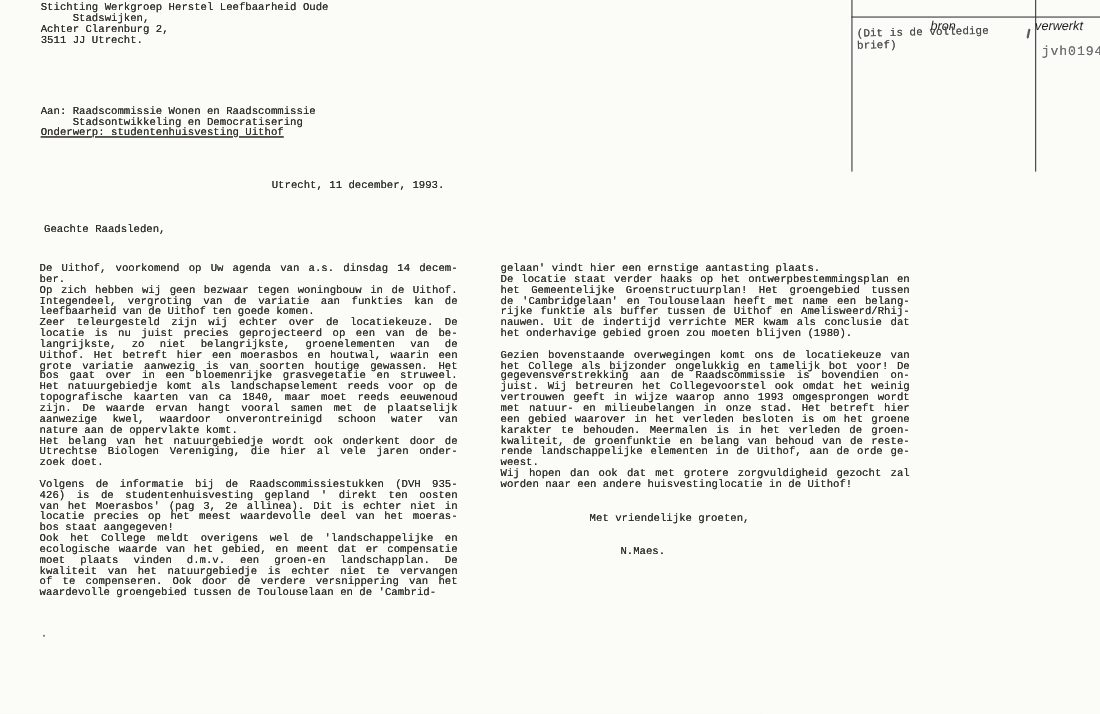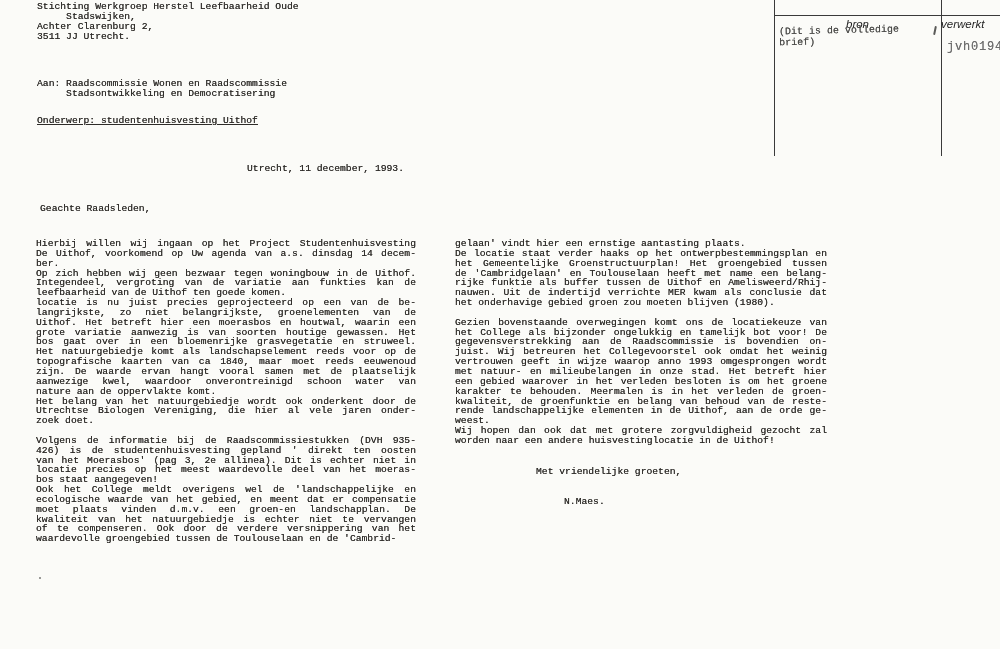--- a/index.html
+++ b/index.html
@@ -25,21 +25,21 @@
   .tline{
     font-size:9.7px;line-height:9.85px;
     text-align:justify;text-align-last:justify;
     text-shadow:0 0 .35px rgba(46,44,41,.85);
     white-space:normal;
   }
   .tline.last{text-align-last:left;}
   .blank-line{height:9.85px;}
   
   .letterhead{position:absolute;left:37px;top:2px;}
-  .addressee{position:absolute;left:37px;top:79px;}
+  .addressee{position:absolute;left:37px;top:97px;}
   .subject{position:absolute;left:37px;top:116px;white-space:pre;text-decoration:underline;}
   .dateline{position:absolute;left:247px;top:164px;}
   .salutation{position:absolute;left:40px;top:204px;}
   .valediction{position:absolute;left:536px;top:467px;}
   .signature{position:absolute;left:564px;top:497px;}
   
   .ft-vline{position:absolute;top:0;width:0;height:156px;border-left:1.4px solid #3a3a3a;}
   .ft-v1{left:774px;}
   .ft-v2{left:941px;}
   .ft-hline{position:absolute;left:774px;top:15px;width:226px;height:0;border-top:1.4px solid #3a3a3a;}
@@ -98,26 +98,26 @@
       <div class="pre-line">     Stadsontwikkeling en Democratisering</div>
     </div>
 
   <div class="subject mono">Onderwerp: studentenhuisvesting Uithof</div>
 
   <div class="dateline mono">Utrecht, 11 december, 1993.</div>
 
   <div class="salutation mono">Geachte Raadsleden,</div>
 
   <div class="body-col col-left">
-      <div class="tline">Hierbij willen wij ingaan op het Project Studentenhuisvesting</div>
       <div class="tline">De Uithof, voorkomend op Uw agenda van a.s. dinsdag 14 decem-</div>
       <div class="tline last">ber.</div>
       <div class="tline">Op zich hebben wij geen bezwaar tegen woningbouw in de Uithof.</div>
       <div class="tline">Integendeel, vergroting van de variatie aan funkties kan de</div>
       <div class="tline last">leefbaarheid van de Uithof ten goede komen.</div>
+      <div class="tline">Zeer teleurgesteld zijn wij echter over de locatiekeuze. De</div>
       <div class="tline">locatie is nu juist precies geprojecteerd op een van de be-</div>
       <div class="tline">langrijkste, zo niet belangrijkste, groenelementen van de</div>
       <div class="tline">Uithof. Het betreft hier een moerasbos en houtwal, waarin een</div>
       <div class="tline">grote variatie aanwezig is van soorten houtige gewassen. Het</div>
       <div class="tline">bos gaat over in een bloemenrijke grasvegetatie en struweel.</div>
       <div class="tline">Het natuurgebiedje komt als landschapselement reeds voor op de</div>
       <div class="tline">topografische kaarten van ca 1840, maar moet reeds eeuwenoud</div>
       <div class="tline">zijn. De waarde ervan hangt vooral samen met de plaatselijk</div>
       <div class="tline">aanwezige kwel, waardoor onverontreinigd schoon water van</div>
       <div class="tline last">nature aan de oppervlakte komt.</div>

